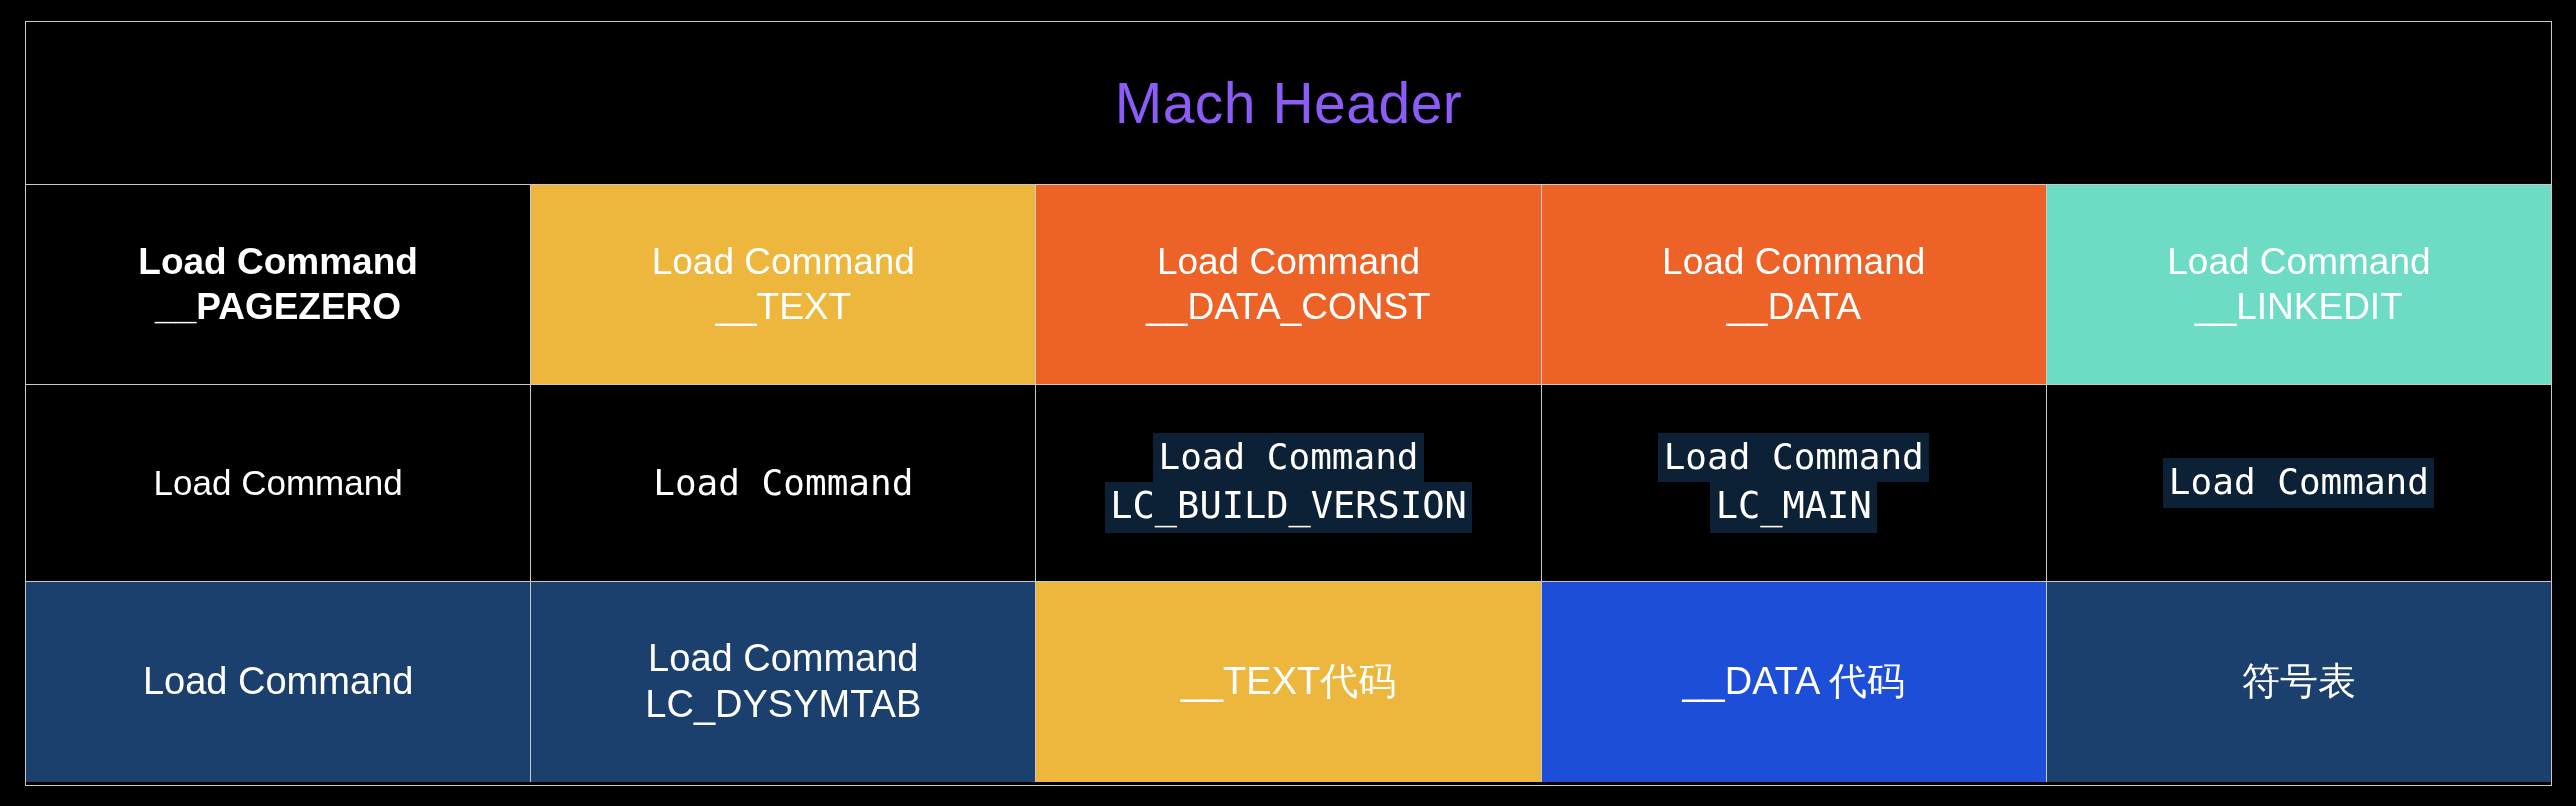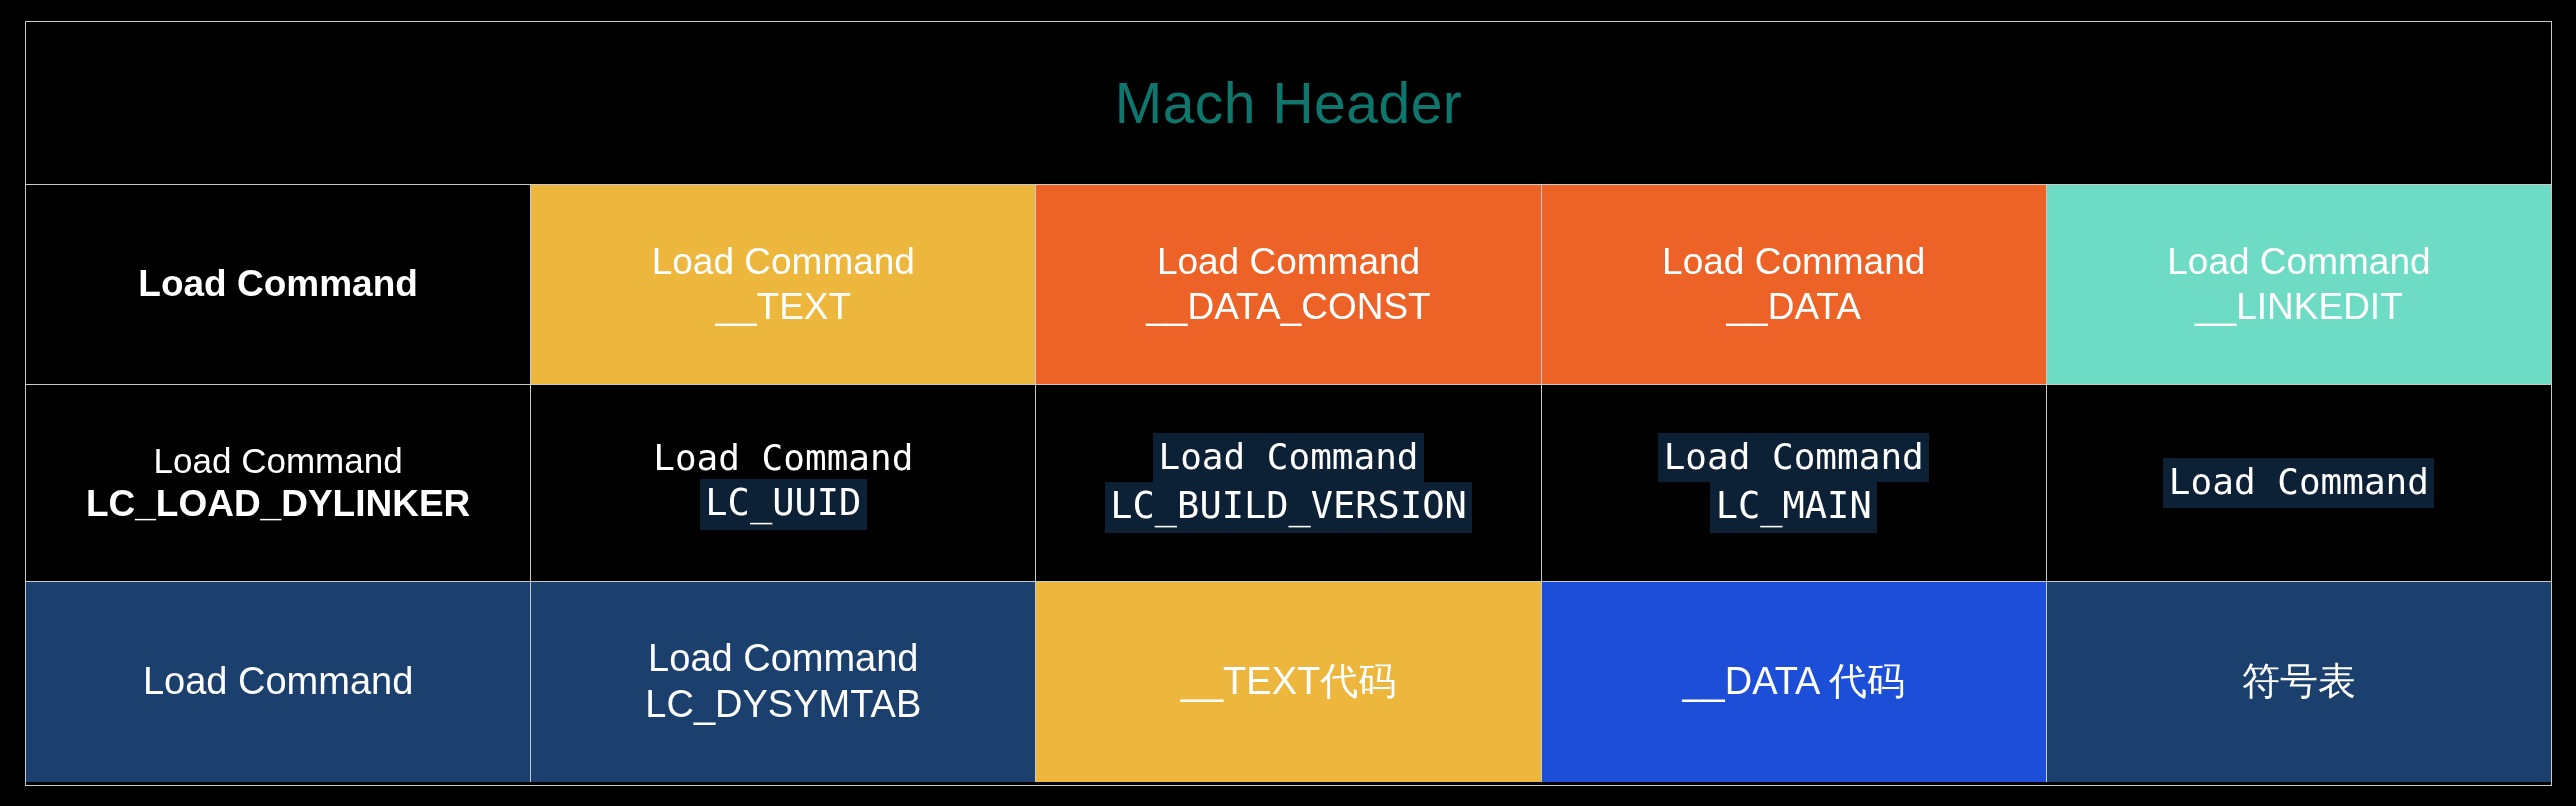--- a/index.html
+++ b/index.html
@@ -31,21 +31,21 @@
   .header-row {
     height: 162px;
     flex: 0 0 162px;
     background: #000000;
     border-bottom: 1.8px solid #c9c9c9;
     display: flex;
     align-items: center;
     justify-content: center;
   }
   .header-title {
-    color: #0f766e;
+    color: #8b5cf6;
     font-size: 57px;
     font-weight: 400;
     letter-spacing: 0.5px;
     line-height: 1;
   }
 
   
   .grid-row {
     display: flex;
     flex: 1 1 0;
@@ -135,20 +135,21 @@
 
 <div class="diagram">
 
   <div class="header-row">
     <div class="header-title">Mach Header</div>
   </div>
 
   <div class="grid-row row-segments">
     <div class="cell is-dark bg-black">
       <div class="cell-line cell-line-1">Load Command</div>
+      <div class="cell-line cell-line-2">__PAGEZERO</div>
     </div>
     <div class="cell bg-yellow">
       <div class="cell-line cell-line-1">Load Command</div>
       <div class="cell-line cell-line-2">__TEXT</div>
     </div>
     <div class="cell bg-orange">
       <div class="cell-line cell-line-1">Load Command</div>
       <div class="cell-line cell-line-2">__DATA_CONST</div>
     </div>
     <div class="cell bg-orange">
@@ -157,27 +158,23 @@
     </div>
     <div class="cell bg-teal">
       <div class="cell-line cell-line-1">Load Command</div>
       <div class="cell-line cell-line-2">__LINKEDIT</div>
     </div>
   </div>
 
   <div class="grid-row row-commands">
     <div class="cell bg-black">
       <div class="cell-line cell-line-1">Load Command</div>
-      <div class="cell-line cell-line-2">LC_LOAD_DYLINKER</div>
-    </div>
-    <div class="cell bg-black mono">
-      <div class="cell-line cell-line-1">Load Command</div>
-      <div class="cell-line cell-line-2">
-        <span class="chip">LC_UUID</span>
-      </div>
+    </div>
+    <div class="cell bg-black mono">
+      <div class="cell-line cell-line-1">Load Command</div>
     </div>
     <div class="cell bg-black mono">
       <div class="cell-line cell-line-1">
         <span class="chip">Load Command</span>
       </div>
       <div class="cell-line cell-line-2">
         <span class="chip">LC_BUILD_VERSION</span>
       </div>
     </div>
     <div class="cell bg-black mono">

